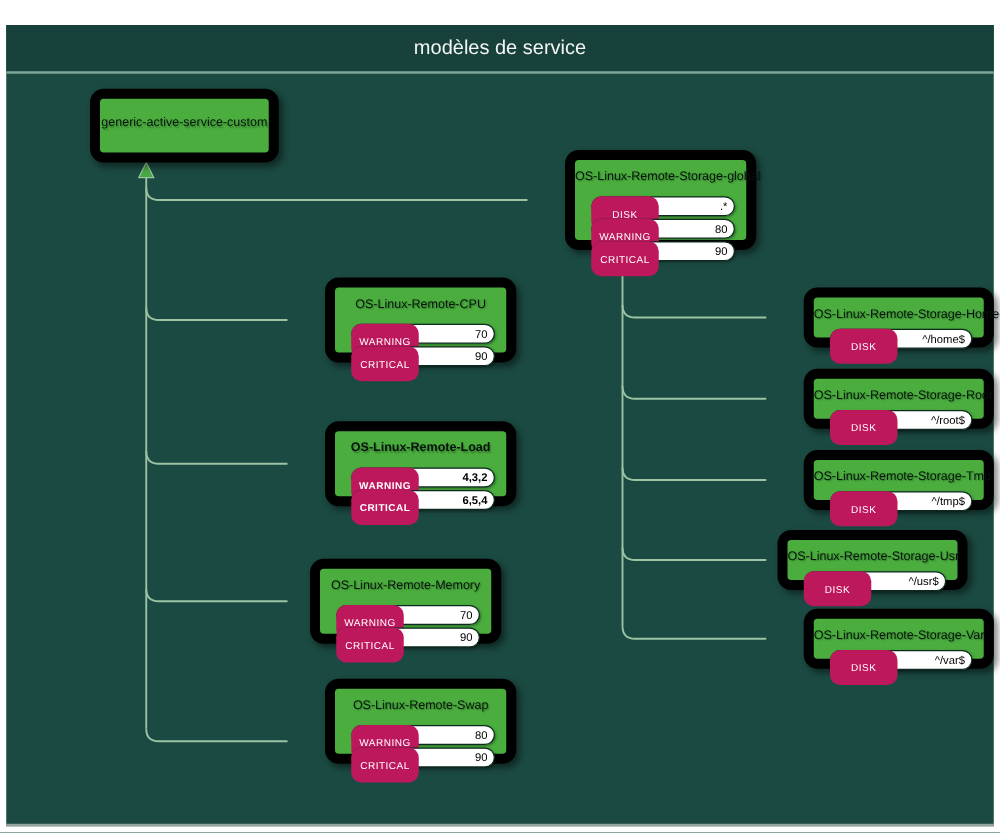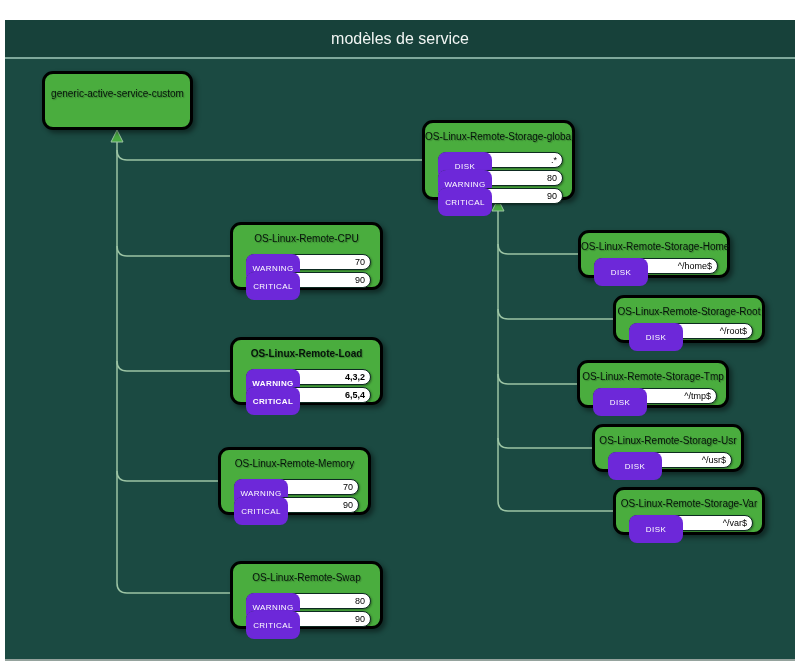--- a/index.html
+++ b/index.html
@@ -14,54 +14,55 @@
   .titlebar{
     position:absolute;left:0;top:0;width:100%;height:37px;
     background:#17413a;border-bottom:2px solid #7fa89b;
     display:flex;align-items:center;justify-content:center;
     color:#f2f6f4;font-size:16px;
   }
   .canvas{position:absolute;left:0;top:39px;width:790px;height:598px;}
   svg.connectors{position:absolute;left:0;top:0;width:790px;height:598px;}
   .node{
     position:absolute;background:#4aad3e;
-    border:3px solid #000000;border-radius:11px;
+    border:8px solid #000000;border-radius:11px;
     box-shadow:3px 3px 5px rgba(0,0,0,0.45);
     box-sizing:border-box;
+    margin-left:30px;
   }
   .node-title{
     text-align:center;margin-top:8px;font-size:10px;color:#06140b;
     text-shadow:1px 1px 1px rgba(0,0,0,0.25);white-space:nowrap;
   }
   .node.generic .node-title{margin-top:14px;}
   .rows{position:absolute;left:0;right:0;top:27px;}
   .rows.single{top:23px;}
   .macro-row{
     position:relative;height:14px;background:#ffffff;
     border:1px solid #0d2a21;border-radius:8px;
     margin:2px 9px 0 13px;display:flex;align-items:center;
     box-shadow:1px 1px 2px rgba(0,0,0,0.35);
   }
   .macro-label{
     position:absolute;left:-1px;top:-1px;height:28px;min-width:54px;
-    background:#6d28d9;border-radius:8px;color:#ffffff;font-size:8px;
+    background:#be185d;border-radius:8px;color:#ffffff;font-size:8px;
     display:flex;align-items:center;justify-content:center;
     letter-spacing:0.4px;padding:0 4px;box-sizing:border-box;
   }
   .macro-value{margin-left:auto;padding-right:5px;font-size:9px;color:#000000;white-space:nowrap;}
   
   #n-generic{left:37px;top:12px;width:151px;height:59px;}
   #n-global {left:417px;top:61px;width:153px;height:80px;}
   #n-cpu    {left:225px;top:163px;width:153px;height:68px;}
   #n-load   {left:225px;top:278px;width:153px;height:68px;font-weight:bold;}
   #n-memory {left:213px;top:388px;width:153px;height:68px;}
-  #n-swap   {left:225px;top:502px;width:153px;height:68px;}
-  #n-home   {left:573px;top:171px;width:152px;height:48px;}
+  #n-swap   {left:225px;top:484px;width:153px;height:68px;}
+  #n-home   {left:608px;top:171px;width:152px;height:48px;}
   #n-root   {left:608px;top:236px;width:152px;height:48px;}
-  #n-tmp    {left:572px;top:301px;width:152px;height:48px;}
+  #n-tmp    {left:608px;top:301px;width:152px;height:48px;}
   #n-usr    {left:587px;top:365px;width:152px;height:48px;}
   #n-var    {left:608px;top:428px;width:152px;height:48px;}
 </style>
 </head>
 <body>
 
 <div class="panel">
   <div class="titlebar">
     <span>modèles de service</span>
   </div>

